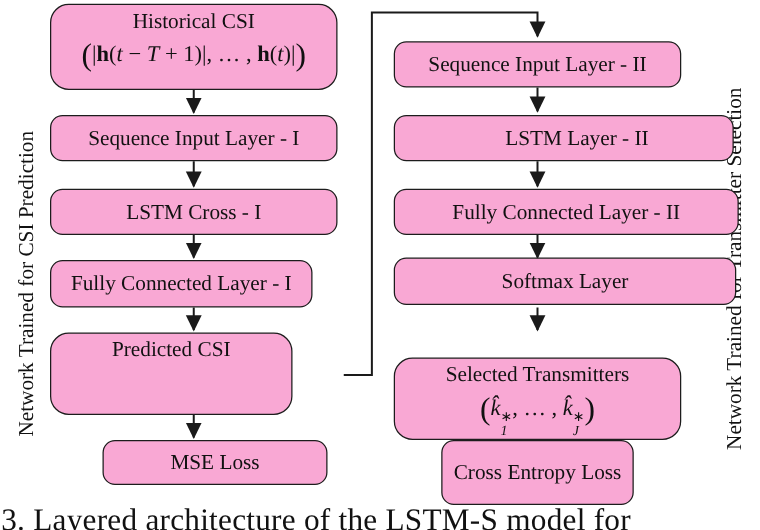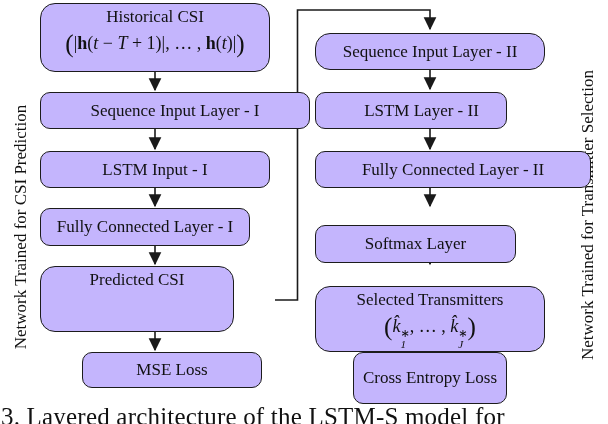--- a/index.html
+++ b/index.html
@@ -1,21 +1,21 @@
 <!DOCTYPE html>
 <html><head>
 <meta charset="utf-8">
 <style>
   html,body{margin:0;padding:0;background:#ffffff;}
   #canvas{
     position:relative;width:608px;height:424px;background:#ffffff;
     overflow:hidden;font-family:"Liberation Serif", serif;color:#111111;
   }
   .box{
-    position:absolute;background:#c4b5fd;border:1.6px solid #1c1c1c;
+    position:absolute;background:#f9a8d4;border:1.6px solid #1c1c1c;
     border-radius:10px;display:flex;flex-direction:column;
     align-items:center;justify-content:center;text-align:center;
     font-size:17px;line-height:1.15;z-index:2;box-sizing:border-box;
   }
   .box.tall{border-radius:15px;justify-content:flex-start;padding-top:3px;}
   .box .title{font-size:17px;}
   .math{
     font-size:18px;margin-top:6px;white-space:nowrap;
     font-family:"Liberation Serif", serif;
   }
@@ -66,39 +66,39 @@
 
   <div class="side-label" style="left:21px;top:227px;">Network Trained for CSI Prediction</div>
 
   <div class="side-label" style="left:588px;top:215px;">Network Trained for Transmitter Selection</div>
 
   <div class="box tall" style="left:40px;top:3px;width:230px;height:69px;">
     <div class="title">Historical CSI</div>
     <div class="math"><span class="mbig">(</span><span>|</span><span class="mb">h</span><span>(</span><span class="mi">t</span><span> − </span><span class="mi">T</span><span> + 1)|, … ,  </span><span class="mb">h</span><span>(</span><span class="mi">t</span><span>)|</span><span class="mbig">)</span></div>
   </div>
 
-  <div class="box" style="left:40px;top:92px;width:270px;height:37px;">Sequence Input Layer - I</div>
+  <div class="box" style="left:40px;top:92px;width:230px;height:37px;">Sequence Input Layer - I</div>
 
-  <div class="box" style="left:40px;top:151px;width:230px;height:37px;">LSTM Input - I</div>
+  <div class="box" style="left:40px;top:151px;width:230px;height:37px;">LSTM Cross - I</div>
 
   <div class="box" style="left:40px;top:208px;width:210px;height:38px;">Fully Connected Layer - I</div>
 
   <div class="box tall" style="left:40px;top:266px;width:194px;height:66px;">
     <div class="title">Predicted CSI</div>
   </div>
 
   <div class="box" style="left:82px;top:352px;width:180px;height:36px;">MSE Loss</div>
 
-  <div class="box" style="left:315px;top:33px;width:230px;height:37px;border-radius:15px;">Sequence Input Layer - II</div>
+  <div class="box" style="left:315px;top:33px;width:230px;height:37px;">Sequence Input Layer - II</div>
 
-  <div class="box" style="left:315px;top:92px;width:192px;height:37px;padding-left:21px;">LSTM Layer - II</div>
+  <div class="box" style="left:315px;top:92px;width:272px;height:37px;padding-left:21px;">LSTM Layer - II</div>
 
   <div class="box" style="left:315px;top:151px;width:276px;height:37px;">Fully Connected Layer - II</div>
 
-  <div class="box" style="left:315px;top:225px;width:201px;height:38px;">Softmax Layer</div>
+  <div class="box" style="left:315px;top:206px;width:274px;height:38px;">Softmax Layer</div>
 
   <div class="box tall" style="left:315px;top:266px;width:230px;height:66px;margin-top:20px;">
     <div class="title">Selected Transmitters</div>
     <div class="math"><span class="mbig">(</span><span class="mi">k̂</span><span class="supsub">
           <span class="ss-sup">∗</span>
           <span class="ss-sub">1</span>
         </span><span>, … , </span><span class="mi">k̂</span><span class="supsub">
           <span class="ss-sup">∗</span>
           <span class="ss-sub">J</span>
         </span><span class="mbig">)</span></div>

